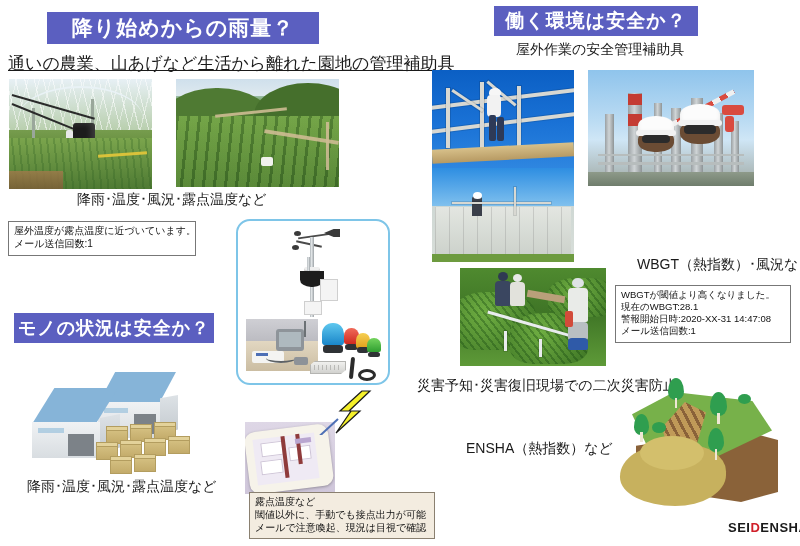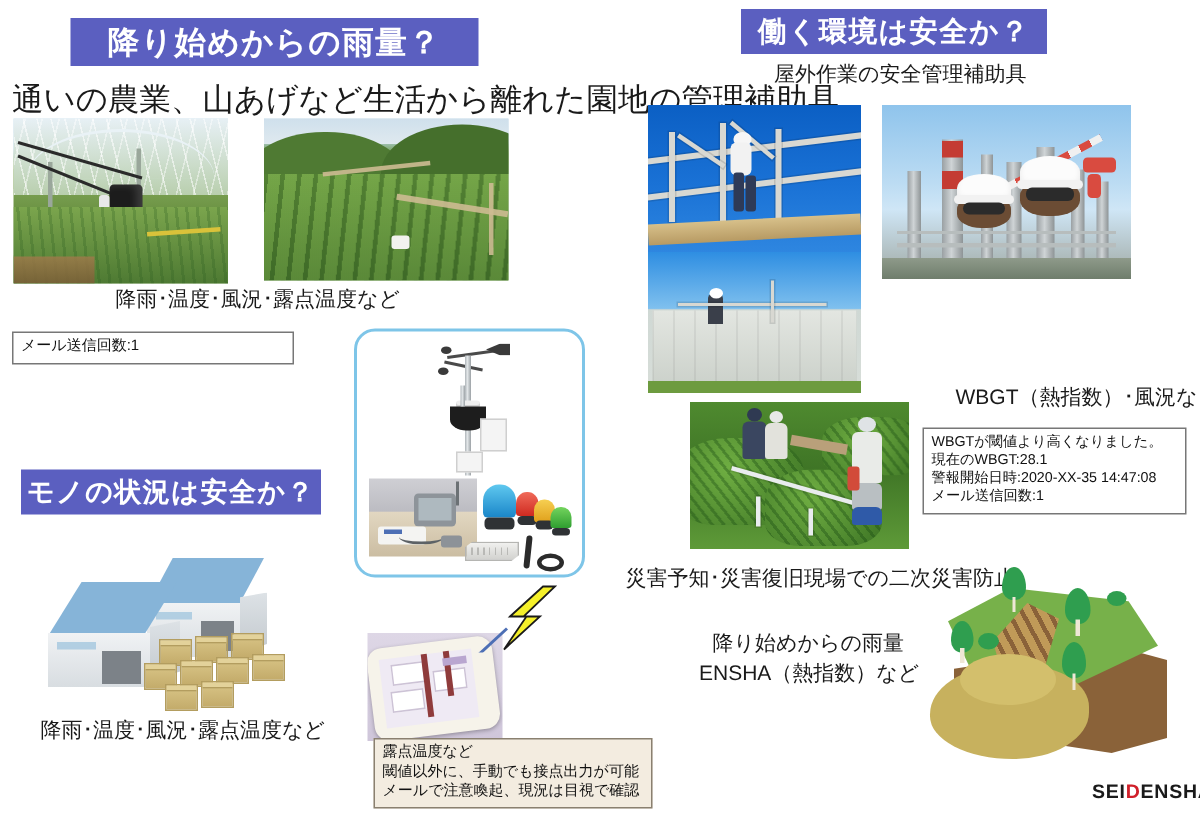--- a/index.html
+++ b/index.html
@@ -241,21 +241,21 @@
   }
   .logo .d { color:#d0202a; }
 </style>
 </head>
 <body>
 
 <div class="slide">
 
   <div class="banner" style="left:47px; top:12px; width:272px; height:32px; font-size:21px;">降り始めからの雨量？</div>
 
-  <div class="caption" style="left:8px; top:52px; font-size:21px;">通いの農業、山あげなど生活から離れた園地の管理補助具</div>
+  <div class="caption" style="left:8px; top:52px; font-size:17px;text-decoration:underline;">通いの農業、山あげなど生活から離れた園地の管理補助具</div>
 
   <div class="photo ph-greenhouse" style="left:9px; top:79px; width:143px; height:110px;">
     <div class="gh-net"></div>
     <div class="gh-arch"></div>
     <div class="gh-pole" style="left:57%; top:18%; height:82%;"></div>
     <div class="gh-pole" style="left:16%; top:26%; height:40%;"></div>
     <div class="gh-wire" style="left:2%; top:14%; width:60%; transform:rotate(16deg);"></div>
     <div class="gh-wire" style="left:2%; top:22%; width:58%; transform:rotate(22deg);"></div>
     <div class="gh-sensor" style="left:45%; top:40%; width:22px; height:28px;"></div>
     <div class="gh-bottle" style="left:40%; top:46%;"></div>
@@ -271,20 +271,21 @@
     <div class="tf-rows"></div>
     <div class="tf-path" style="left:24%; top:30%; width:44%; height:3px; transform:rotate(-6deg);"></div>
     <div class="tf-path" style="left:54%; top:52%; width:46%; height:4px; transform:rotate(9deg);"></div>
     <div class="tf-path" style="right:6%; top:40%; width:3px; height:44%;"></div>
     <div class="tf-white" style="left:52%; top:72%;"></div>
   </div>
 
   <div class="caption" style="left:77px; top:191px; font-size:14px;">降雨･温度･風況･露点温度など</div>
 
   <div class="alertbox" style="left:8px; top:221px; width:188px; font-size:10px;">
+    <div>屋外温度が露点温度に近づいています。</div>
     <div>メール送信回数:1</div>
   </div>
 
   <div class="banner" style="left:14px; top:313px; width:200px; height:30px; font-size:18px;">モノの状況は安全か？</div>
 
   <div class="wh" style="left:24px; top:362px; width:190px; height:112px;">
 
     <div class="wh-roof" style="left:74px; top:10px; width:78px; height:32px;
          clip-path:polygon(22% 0,100% 0,78% 100%,0 100%);"></div>
     <div class="wh-wall" style="left:74px; top:40px; width:62px; height:36px;"></div>
@@ -497,27 +498,26 @@
       <div class="fm-p-body" style="top:10px; height:34px; background:#e9ebe8;"></div>
       <div class="fm-p-body" style="top:44px; height:18px; background:#b9bfc2;"></div>
       <div class="fm-p-body" style="top:60px; height:12px; background:#2f5aa8;"></div>
     </div>
     <div style="position:absolute; left:72%; top:44%; width:8px; height:16px; background:#d24b3a; border-radius:2px;"></div>
   </div>
 
   <div class="alertbox" style="left:615px; top:285px; width:176px; font-size:9.5px;">
     <div>WBGTが閾値より高くなりました。</div>
     <div>現在のWBGT:28.1</div>
-    <div>警報開始日時:2020-XX-35 14:47:08</div>
+    <div>警報開始日時:2020-XX-31 14:47:08</div>
     <div>メール送信回数:1</div>
   </div>
 
   <div class="caption" style="left:417px; top:377px; font-size:14px;">災害予知･災害復旧現場での二次災害防止</div>
 
-  <div class="caption" style="left:475px; top:420px; font-size:14px;">降り始めからの雨量</div>
   <div class="caption" style="left:466px; top:440px; font-size:14px;">ENSHA（熱指数）など</div>
 
   <div class="ls" style="left:626px; top:378px; width:162px; height:136px;">
     <div class="ls-side" style="left:10px; top:52px; width:142px; height:72px;
          clip-path:polygon(0 22%,74% 0,100% 14%,100% 86%,74% 100%,0 78%);"></div>
     <div class="ls-top" style="left:6px; top:14px; width:140px; height:74px;
          clip-path:polygon(30% 0,86% 12%,100% 52%,62% 86%,10% 70%,0 30%);"></div>
     <div class="ls-scar" style="left:36px; top:24px; width:44px; height:58px;
          background:repeating-linear-gradient(62deg,#8a6239 0 3px,#c09a58 3px 8px);
          clip-path:polygon(52% 0,100% 18%,74% 86%,20% 100%,0 44%);"></div>

